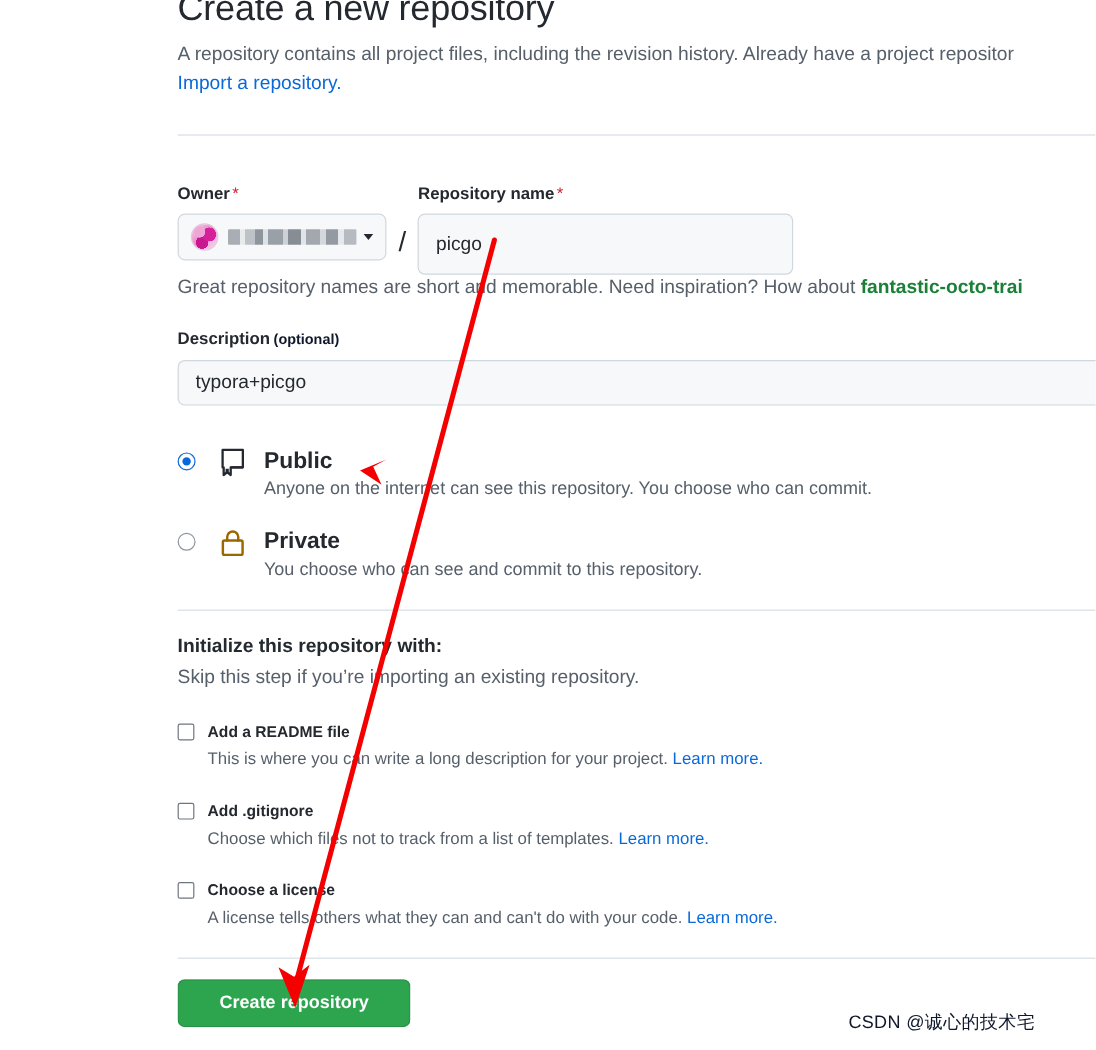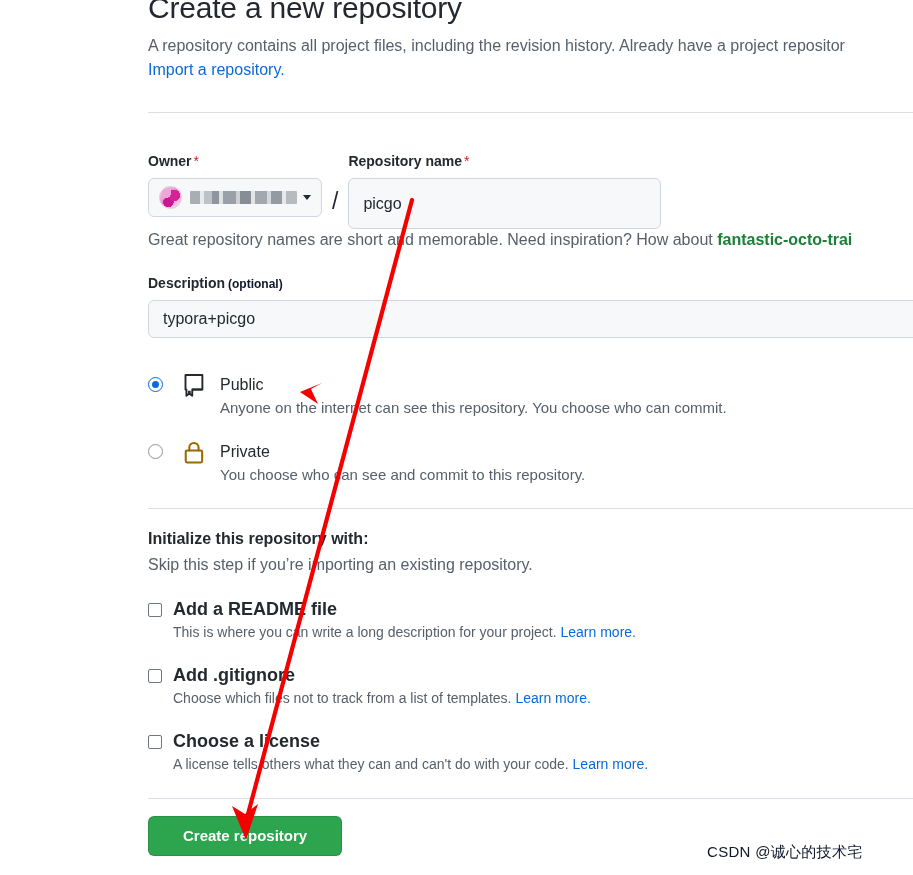--- a/index.html
+++ b/index.html
@@ -240,22 +240,22 @@
     background: #0969da;
   }
   .vis-icon {
     width: 27px;
     flex: 0 0 auto;
     margin-right: 12px;
     margin-top: -2px;
   }
   .vis-text { flex: 1 1 auto; }
   .vis-title {
-    font-size: 16px;
-    font-weight: normal;
+    font-size: 19px;
+    font-weight: bold;
     color: #24292f;
     line-height: 21px;
     text-align: center;
   }
   .vis-desc {
     font-size: 15px;
     color: #57606a;
     line-height: 22px;
     margin-top: 2px;
     white-space: nowrap;
@@ -289,21 +289,21 @@
     border: 1px solid #6e7781;
     border-radius: 2px;
     background: #fff;
     margin-top: 4px;
     margin-right: 11px;
     flex: 0 0 auto;
     cursor: pointer;
   }
   .check-text { flex: 1 1 auto; }
   .check-title {
-    font-size: 18px;
+    font-size: 13px;
     font-weight: bold;
     color: #24292f;
     line-height: 21px;
   }
   .check-desc {
     font-size: 14px;
     color: #57606a;
     line-height: 21px;
     margin-top: 2px;
     margin-left: 25px;

